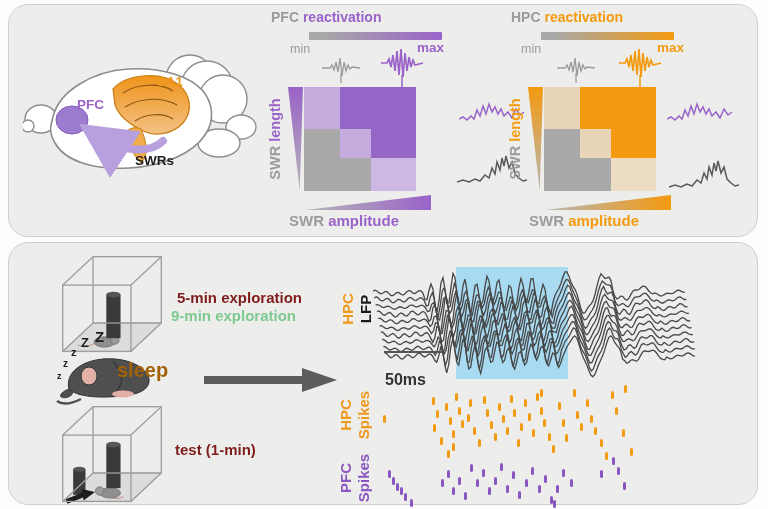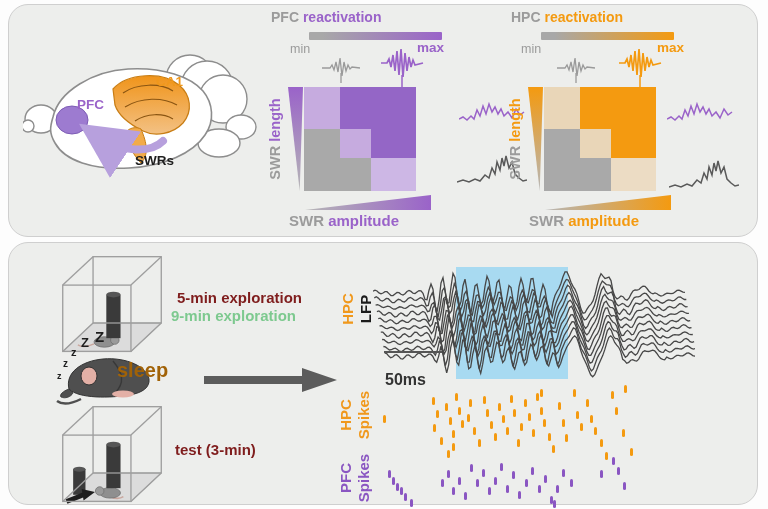--- a/index.html
+++ b/index.html
@@ -228,21 +228,21 @@
       <polygon points="28,93 42,96 30,105" fill="#1e1e1e"></polygon>
       <g fill="none" stroke="#9e9e9e" stroke-width="1.4">
         <rect x="40" y="6" width="72" height="70"></rect>
         <rect x="8" y="36" width="72" height="70"></rect>
         <line x1="40" y1="6" x2="8" y2="36"></line>
           <line x1="112" y1="6" x2="80" y2="36"></line>
         <line x1="112" y1="76" x2="80" y2="106"></line>
           <line x1="40" y1="76" x2="8" y2="106"></line>
       </g>
     </svg>
-    <div class="abs expl1" style="left:166px;top:198px;">test (3-min)</div>
+    <div class="abs expl1" style="left:166px;top:198px;">test (1-min)</div>
 
     <div class="abs" style="left:447px;top:24px;width:112px;height:112px;background:var(--blue-box,#a8daf1);"></div>
 
     <svg class="abs" id="lfp-traces" style="left:364px;top:14px;" width="322" height="165" viewBox="0 0 322 165">
         <path d="M0.0 34.3 L2.0 33.2 L4.0 34.0 L6.0 35.9 L8.0 36.9 L10.0 36.0 L12.0 34.7 L14.0 34.7 L16.0 36.6 L18.0 38.5 L20.0 38.6 L22.0 36.9 L24.0 35.4 L26.0 35.7 L28.0 37.3 L30.0 38.1 L32.0 36.8 L34.0 34.5 L36.0 33.4 L38.0 34.4 L40.0 36.2 L42.0 36.6 L44.0 35.1 L46.0 33.6 L48.0 33.9 L50.0 36.4 L52.0 42.4 L54.0 42.7 L56.0 33.2 L58.0 27.0 L60.0 32.2 L62.0 48.6 L64.0 55.2 L66.0 43.7 L68.0 25.9 L70.0 20.6 L72.0 32.3 L74.0 46.4 L76.0 45.7 L78.0 30.0 L80.0 16.4 L82.0 20.4 L84.0 38.0 L86.0 50.3 L88.0 44.6 L90.0 28.7 L92.0 22.1 L94.0 33.6 L96.0 51.5 L98.0 56.2 L100.0 42.2 L102.0 28.9 L104.0 27.3 L106.0 38.1 L108.0 47.7 L110.0 43.8 L112.0 29.3 L114.0 19.3 L116.0 24.1 L118.0 37.9 L120.0 45.0 L122.0 37.9 L124.0 25.5 L126.0 23.0 L128.0 34.7 L130.0 48.9 L132.0 50.9 L134.0 39.7 L136.0 28.6 L138.0 30.5 L140.0 42.9 L142.0 51.2 L144.0 44.9 L146.0 29.8 L148.0 21.5 L150.0 27.8 L152.0 40.3 L154.0 43.9 L156.0 34.1 L158.0 21.9 L160.0 21.5 L162.0 34.2 L164.0 46.9 L166.0 46.7 L168.0 35.5 L170.0 27.3 L172.0 32.5 L174.0 45.9 L176.0 52.6 L178.0 56.8 L180.0 45.2 L182.0 38.5 L184.0 34.5 L186.0 31.3 L188.0 26.3 L190.0 19.7 L192.0 14.9 L194.0 14.9 L196.0 19.5 L198.0 25.3 L200.0 29.4 L202.0 32.4 L204.0 37.1 L206.0 44.4 L208.0 52.1 L210.0 56.3 L212.0 55.7 L214.0 52.2 L216.0 49.1 L218.0 47.1 L220.0 43.9 L222.0 37.5 L224.0 28.8 L226.0 21.4 L228.0 16.7 L230.0 19.2 L232.0 21.5 L234.0 20.8 L236.0 20.1 L238.0 23.6 L240.0 34.1 L242.0 39.7 L244.0 42.0 L246.0 40.7 L248.0 39.0 L250.0 39.7 L252.0 42.2 L254.0 43.3 L256.0 41.2 L258.0 37.1 L260.0 33.9 L262.0 33.0 L264.0 33.2 L266.0 32.5 L268.0 30.5 L270.0 29.2 L272.0 29.4 L274.0 31.5 L276.0 34.2 L278.0 36.0 L280.0 36.9 L282.0 35.9 L284.0 36.7 L286.0 38.2 L288.0 39.1 L290.0 38.5 L292.0 37.1 L294.0 36.1 L296.0 36.3 L298.0 36.7 L300.0 36.4 L302.0 34.9 L304.0 33.4 L306.0 33.2 L308.0 34.1 L310.0 35.1 L312.0 35.3 " fill="none" stroke="#474747" stroke-width="1.3"></path>
         <path d="M1.3 40.9 L3.3 39.8 L5.3 41.1 L7.3 43.3 L9.3 44.1 L11.3 43.0 L13.3 41.5 L15.3 41.7 L17.3 43.8 L19.3 45.7 L21.3 45.6 L23.3 43.7 L25.3 42.3 L27.3 42.8 L29.3 44.4 L31.3 45.0 L33.3 43.5 L35.3 41.3 L37.3 40.4 L39.3 41.5 L41.3 43.2 L43.3 43.4 L45.3 42.0 L47.3 40.7 L49.3 41.3 L51.3 43.8 L53.3 49.0 L55.3 48.5 L57.3 39.9 L59.3 35.9 L61.3 41.6 L63.3 55.3 L65.3 59.2 L67.3 48.2 L69.3 33.7 L71.3 30.6 L73.3 40.6 L75.3 51.0 L77.3 48.9 L79.3 36.1 L81.3 26.6 L83.3 31.2 L85.3 45.2 L87.3 53.7 L89.3 48.6 L91.3 37.3 L93.3 34.0 L95.3 43.6 L97.3 56.2 L99.3 58.2 L101.3 47.6 L103.3 38.5 L105.3 37.9 L107.3 45.3 L109.3 50.8 L111.3 46.7 L113.3 36.5 L115.3 30.3 L117.3 34.3 L119.3 43.5 L121.3 47.5 L123.3 42.6 L125.3 35.3 L127.3 35.2 L129.3 43.7 L131.3 52.8 L133.3 53.5 L135.3 46.2 L137.3 39.8 L139.3 41.6 L141.3 49.2 L143.3 53.1 L145.3 47.9 L147.3 38.1 L149.3 33.2 L151.3 37.3 L153.3 44.5 L155.3 45.8 L157.3 39.4 L159.3 32.6 L161.3 33.7 L163.3 42.3 L165.3 50.0 L167.3 49.7 L169.3 43.2 L171.3 39.2 L173.3 43.3 L175.3 51.4 L177.3 54.7 L179.3 60.1 L181.3 51.4 L183.3 45.2 L185.3 40.4 L187.3 36.2 L189.3 31.1 L191.3 25.8 L193.3 22.5 L195.3 23.1 L197.3 27.2 L199.3 32.4 L201.3 37.0 L203.3 41.2 L205.3 46.5 L207.3 53.2 L209.3 59.6 L211.3 62.9 L213.3 62.3 L215.3 59.3 L217.3 56.0 L219.3 53.0 L221.3 48.9 L223.3 42.3 L225.3 34.4 L227.3 27.9 L229.3 24.0 L231.3 25.8 L233.3 27.6 L235.3 27.8 L237.3 28.4 L239.3 32.9 L241.3 42.1 L243.3 46.8 L245.3 48.8 L247.3 47.7 L249.3 46.5 L251.3 47.2 L253.3 49.2 L255.3 49.8 L257.3 47.4 L259.3 43.5 L261.3 40.6 L263.3 39.8 L265.3 39.9 L267.3 39.1 L269.3 37.3 L271.3 36.2 L273.3 36.7 L275.3 39.0 L277.3 41.7 L279.3 43.5 L281.3 44.3 L283.3 42.9 L285.3 43.8 L287.3 45.4 L289.3 46.2 L291.3 45.4 L293.3 43.8 L295.3 42.9 L297.3 43.2 L299.3 43.8 L301.3 43.4 L303.3 41.7 L305.3 40.1 L307.3 40.0 L309.3 41.3 L311.3 42.5 L313.3 42.5 " fill="none" stroke="#474747" stroke-width="1.3"></path>
         <path d="M2.6 48.2 L4.6 47.6 L6.6 48.5 L8.6 49.9 L10.6 50.5 L12.6 49.8 L14.6 49.1 L16.6 49.5 L18.6 51.0 L20.6 52.2 L22.6 52.0 L24.6 50.8 L26.6 49.8 L28.6 50.2 L30.6 51.1 L32.6 51.3 L34.6 50.1 L36.6 48.5 L38.6 47.9 L40.6 48.7 L42.6 49.8 L44.6 49.9 L46.6 48.9 L48.6 48.2 L50.6 48.8 L52.6 51.0 L54.6 54.7 L56.6 53.9 L58.6 47.3 L60.6 45.7 L62.6 50.8 L64.6 61.2 L66.6 63.0 L68.6 53.3 L70.6 41.6 L72.6 39.7 L74.6 48.4 L76.6 56.5 L78.6 53.7 L80.6 42.3 L82.6 34.9 L84.6 40.1 L86.6 53.0 L88.6 60.1 L90.6 54.6 L92.6 44.1 L94.6 42.0 L96.6 52.0 L98.6 63.9 L100.6 64.7 L102.6 53.5 L104.6 44.5 L106.6 44.8 L108.6 53.0 L110.6 58.3 L112.6 53.3 L114.6 42.0 L116.6 36.1 L118.6 41.6 L120.6 52.1 L122.6 56.0 L124.6 49.4 L126.6 40.8 L128.6 41.3 L130.6 51.9 L132.6 62.3 L134.6 61.9 L136.6 51.9 L138.6 44.2 L140.6 47.5 L142.6 57.9 L144.6 62.6 L146.6 55.1 L148.6 42.2 L150.6 37.0 L152.6 44.1 L154.6 54.4 L156.6 55.5 L158.6 45.7 L160.6 36.3 L162.6 38.5 L164.6 51.2 L166.6 61.3 L168.6 59.0 L170.6 48.1 L172.6 42.2 L174.6 49.1 L176.6 61.6 L178.6 65.6 L180.6 66.4 L182.6 56.2 L184.6 49.8 L186.6 46.1 L188.6 42.9 L190.6 37.9 L192.6 31.8 L194.6 28.2 L196.6 29.8 L198.6 35.6 L200.6 41.8 L202.6 45.9 L204.6 48.9 L206.6 53.8 L208.6 61.3 L210.6 68.5 L212.6 71.4 L214.6 69.1 L216.6 64.5 L218.6 61.1 L220.6 59.1 L222.6 55.6 L224.6 48.5 L226.6 39.4 L228.6 32.6 L230.6 29.6 L232.6 34.1 L234.6 36.9 L236.6 35.9 L238.6 35.0 L240.6 39.7 L242.6 49.7 L244.6 55.8 L246.6 57.3 L248.6 54.6 L250.6 52.2 L252.6 53.4 L254.6 56.6 L256.6 57.6 L258.6 54.4 L260.6 49.3 L262.6 46.2 L264.6 46.3 L266.6 47.2 L268.6 46.5 L270.6 44.2 L272.6 42.8 L274.6 43.6 L276.6 46.5 L278.6 49.6 L280.6 51.2 L282.6 51.5 L284.6 49.6 L286.6 50.8 L288.6 52.8 L290.6 53.6 L292.6 52.4 L294.6 50.4 L296.6 49.4 L298.6 50.1 L300.6 51.0 L302.6 50.4 L304.6 48.4 L306.6 46.7 L308.6 46.8 L310.6 48.5 L312.6 49.9 L314.6 49.7 " fill="none" stroke="#474747" stroke-width="1.3"></path>
         <path d="M3.9 54.6 L5.9 54.0 L7.9 55.5 L9.9 57.7 L11.9 58.2 L13.9 56.8 L15.9 55.4 L17.9 56.1 L19.9 58.3 L21.9 60.0 L23.9 59.4 L25.9 57.3 L27.9 56.0 L29.9 56.9 L31.9 58.6 L33.9 59.0 L35.9 57.1 L37.9 54.7 L39.9 54.2 L41.9 55.8 L43.9 57.6 L45.9 57.5 L47.9 55.7 L49.9 54.4 L51.9 55.5 L53.9 59.0 L55.9 64.5 L57.9 62.2 L59.9 51.0 L61.9 47.6 L63.9 57.1 L65.9 73.4 L67.9 75.0 L69.9 59.1 L71.9 42.4 L73.9 42.1 L75.9 57.2 L77.9 69.3 L79.9 63.6 L81.9 46.1 L83.9 36.3 L85.9 45.6 L87.9 64.4 L89.9 72.6 L91.9 62.3 L93.9 46.8 L95.9 44.9 L97.9 60.0 L99.9 75.8 L101.9 74.9 L103.9 58.9 L105.9 47.6 L107.9 49.8 L109.9 61.7 L111.9 68.3 L113.9 60.7 L115.9 46.3 L117.9 40.2 L119.9 48.6 L121.9 61.9 L123.9 65.3 L125.9 55.9 L127.9 45.5 L129.9 47.2 L131.9 60.6 L133.9 71.9 L135.9 69.7 L137.9 57.4 L139.9 49.3 L141.9 54.4 L143.9 66.3 L145.9 70.5 L147.9 61.1 L149.9 47.4 L151.9 43.2 L153.9 51.9 L155.9 62.5 L157.9 62.4 L159.9 51.7 L161.9 42.8 L163.9 46.5 L165.9 59.6 L167.9 68.8 L169.9 65.2 L171.9 54.5 L173.9 50.0 L175.9 57.5 L177.9 68.9 L179.9 71.3 L181.9 71.0 L183.9 61.8 L185.9 55.6 L187.9 51.8 L189.9 48.4 L191.9 43.5 L193.9 38.1 L195.9 35.6 L197.9 37.8 L199.9 43.6 L201.9 49.5 L203.9 53.8 L205.9 57.5 L207.9 62.8 L209.9 69.8 L211.9 75.8 L213.9 77.9 L215.9 75.6 L217.9 71.4 L219.9 67.8 L221.9 64.8 L223.9 60.3 L225.9 53.3 L227.9 45.2 L229.9 39.6 L231.9 37.3 L233.9 40.5 L235.9 42.7 L237.9 43.0 L239.9 44.2 L241.9 49.8 L243.9 57.6 L245.9 62.2 L247.9 63.3 L249.9 61.7 L251.9 60.5 L253.9 61.4 L255.9 63.2 L257.9 63.1 L259.9 60.2 L261.9 56.3 L263.9 53.8 L265.9 53.3 L267.9 53.4 L269.9 52.5 L271.9 51.0 L273.9 50.4 L275.9 51.5 L277.9 53.9 L279.9 56.5 L281.9 58.2 L283.9 59.0 L285.9 57.4 L287.9 58.3 L289.9 59.6 L291.9 59.9 L293.9 59.0 L295.9 57.6 L297.9 56.9 L299.9 57.1 L301.9 57.4 L303.9 56.7 L305.9 55.3 L307.9 54.2 L309.9 54.4 L311.9 55.5 L313.9 56.4 L315.9 56.4 " fill="none" stroke="#474747" stroke-width="1.3"></path>
         <path d="M5.2 61.6 L7.2 61.2 L9.2 62.8 L11.2 64.6 L13.2 65.0 L15.2 63.7 L17.2 62.7 L19.2 63.5 L21.2 65.5 L23.2 66.8 L25.2 66.1 L27.2 64.3 L29.2 63.3 L31.2 64.1 L33.2 65.4 L35.2 65.4 L37.2 63.7 L39.2 61.9 L41.2 61.6 L43.2 63.0 L45.2 64.2 L47.2 64.0 L49.2 62.7 L51.2 62.1 L53.2 63.1 L55.2 65.9 L57.2 69.5 L59.2 67.3 L61.2 59.6 L63.2 59.2 L65.2 66.5 L67.2 76.8 L69.2 76.2 L71.2 64.5 L73.2 53.5 L75.2 54.1 L77.2 64.0 L79.2 70.7 L81.2 65.8 L83.2 54.5 L85.2 49.5 L87.2 56.8 L89.2 69.0 L91.2 73.6 L93.2 66.9 L95.2 58.1 L97.2 58.5 L99.2 68.6 L101.2 77.7 L103.2 76.0 L105.2 65.7 L107.2 58.9 L109.2 60.5 L111.2 67.2 L113.2 70.0 L115.2 64.2 L117.2 55.2 L119.2 52.2 L121.2 57.9 L123.2 66.0 L125.2 67.7 L127.2 62.0 L129.2 56.7 L131.2 59.1 L133.2 68.0 L135.2 74.8 L137.2 72.9 L139.2 65.3 L141.2 60.8 L143.2 64.3 L145.2 71.2 L147.2 72.6 L149.2 65.6 L151.2 56.6 L153.2 54.2 L155.2 60.0 L157.2 66.3 L159.2 65.6 L161.2 58.5 L163.2 53.5 L165.2 57.1 L167.2 66.5 L169.2 72.6 L171.2 69.9 L173.2 62.9 L175.2 60.6 L177.2 66.4 L179.2 74.2 L181.2 74.9 L183.2 75.5 L185.2 67.9 L187.2 61.8 L189.2 57.6 L191.2 53.7 L193.2 49.1 L195.2 44.7 L197.2 43.2 L199.2 45.9 L201.2 51.5 L203.2 57.4 L205.2 62.0 L207.2 66.2 L209.2 71.6 L211.2 78.1 L213.2 83.4 L215.2 84.7 L217.2 82.0 L219.2 77.7 L221.2 73.9 L223.2 70.5 L225.2 65.7 L227.2 58.6 L229.2 50.9 L231.2 45.7 L233.2 44.2 L235.2 47.9 L237.2 50.3 L239.2 50.6 L241.2 52.2 L243.2 58.2 L245.2 65.4 L247.2 70.0 L249.2 70.7 L251.2 68.5 L253.2 67.1 L255.2 68.3 L257.2 70.4 L259.2 70.2 L261.2 66.7 L263.2 62.4 L265.2 60.0 L267.2 60.0 L269.2 60.5 L271.2 59.7 L273.2 57.9 L275.2 57.2 L277.2 58.6 L279.2 61.6 L281.2 64.4 L283.2 65.8 L285.2 66.2 L287.2 64.1 L289.2 65.3 L291.2 67.0 L293.2 67.3 L295.2 65.9 L297.2 64.0 L299.2 63.4 L301.2 64.1 L303.2 64.7 L305.2 63.9 L307.2 61.9 L309.2 60.6 L311.2 61.1 L313.2 62.9 L315.2 64.0 L317.2 63.6 " fill="none" stroke="#474747" stroke-width="1.3"></path>
         <path d="M6.5 68.8 L8.5 68.7 L10.5 70.0 L12.5 71.4 L14.5 71.6 L16.5 70.7 L18.5 70.1 L20.5 70.9 L22.5 72.6 L24.5 73.5 L26.5 72.8 L28.5 71.3 L30.5 70.6 L32.5 71.2 L34.5 72.2 L36.5 72.0 L38.5 70.5 L40.5 68.9 L42.5 68.8 L44.5 70.1 L46.5 71.2 L48.5 70.9 L50.5 69.7 L52.5 69.2 L54.5 70.3 L56.5 73.2 L58.5 76.6 L60.5 73.8 L62.5 65.8 L64.5 66.0 L66.5 74.4 L68.5 85.0 L70.5 83.3 L72.5 69.8 L74.5 58.4 L76.5 60.4 L78.5 72.4 L80.5 79.6 L82.5 72.9 L84.5 59.3 L86.5 54.3 L88.5 64.3 L90.5 79.1 L92.5 83.3 L94.5 73.5 L96.5 62.1 L98.5 63.4 L100.5 77.1 L102.5 88.6 L104.5 84.8 L106.5 70.6 L108.5 62.3 L110.5 66.1 L112.5 76.4 L114.5 80.0 L116.5 71.4 L118.5 58.9 L120.5 55.8 L122.5 65.3 L124.5 76.9 L126.5 77.9 L128.5 68.2 L130.5 59.9 L132.5 63.9 L134.5 77.4 L136.5 86.4 L138.5 81.8 L140.5 69.3 L142.5 63.2 L144.5 70.2 L146.5 81.6 L148.5 83.5 L150.5 72.2 L152.5 58.8 L154.5 57.2 L156.5 67.9 L158.5 78.1 L160.5 75.7 L162.5 63.5 L164.5 55.7 L166.5 62.2 L168.5 77.0 L170.5 84.9 L172.5 78.4 L174.5 66.1 L176.5 63.1 L178.5 73.3 L180.5 85.6 L182.5 85.7 L184.5 80.2 L186.5 72.2 L188.5 66.5 L190.5 63.7 L192.5 60.8 L194.5 55.9 L196.5 50.7 L198.5 49.2 L200.5 53.3 L202.5 60.5 L204.5 66.8 L206.5 70.5 L208.5 73.6 L210.5 79.0 L212.5 86.3 L214.5 91.9 L216.5 92.4 L218.5 88.1 L220.5 82.7 L222.5 79.2 L224.5 76.7 L226.5 72.2 L228.5 64.4 L230.5 56.0 L232.5 51.1 L234.5 50.9 L236.5 56.6 L238.5 59.2 L240.5 58.4 L242.5 59.2 L244.5 66.0 L246.5 73.5 L248.5 78.5 L250.5 78.4 L252.5 75.1 L254.5 73.3 L256.5 75.1 L258.5 77.7 L260.5 77.3 L262.5 73.2 L264.5 68.4 L266.5 66.2 L268.5 66.8 L270.5 67.7 L272.5 66.7 L274.5 64.8 L276.5 64.2 L278.5 65.9 L280.5 69.2 L282.5 72.0 L284.5 73.2 L286.5 73.4 L288.5 71.1 L290.5 72.5 L292.5 74.1 L294.5 74.3 L296.5 72.7 L298.5 70.8 L300.5 70.3 L302.5 71.1 L304.5 71.6 L306.5 70.6 L308.5 68.7 L310.5 67.6 L312.5 68.3 L314.5 70.0 L316.5 71.0 L318.5 70.6 " fill="none" stroke="#474747" stroke-width="1.3"></path>

